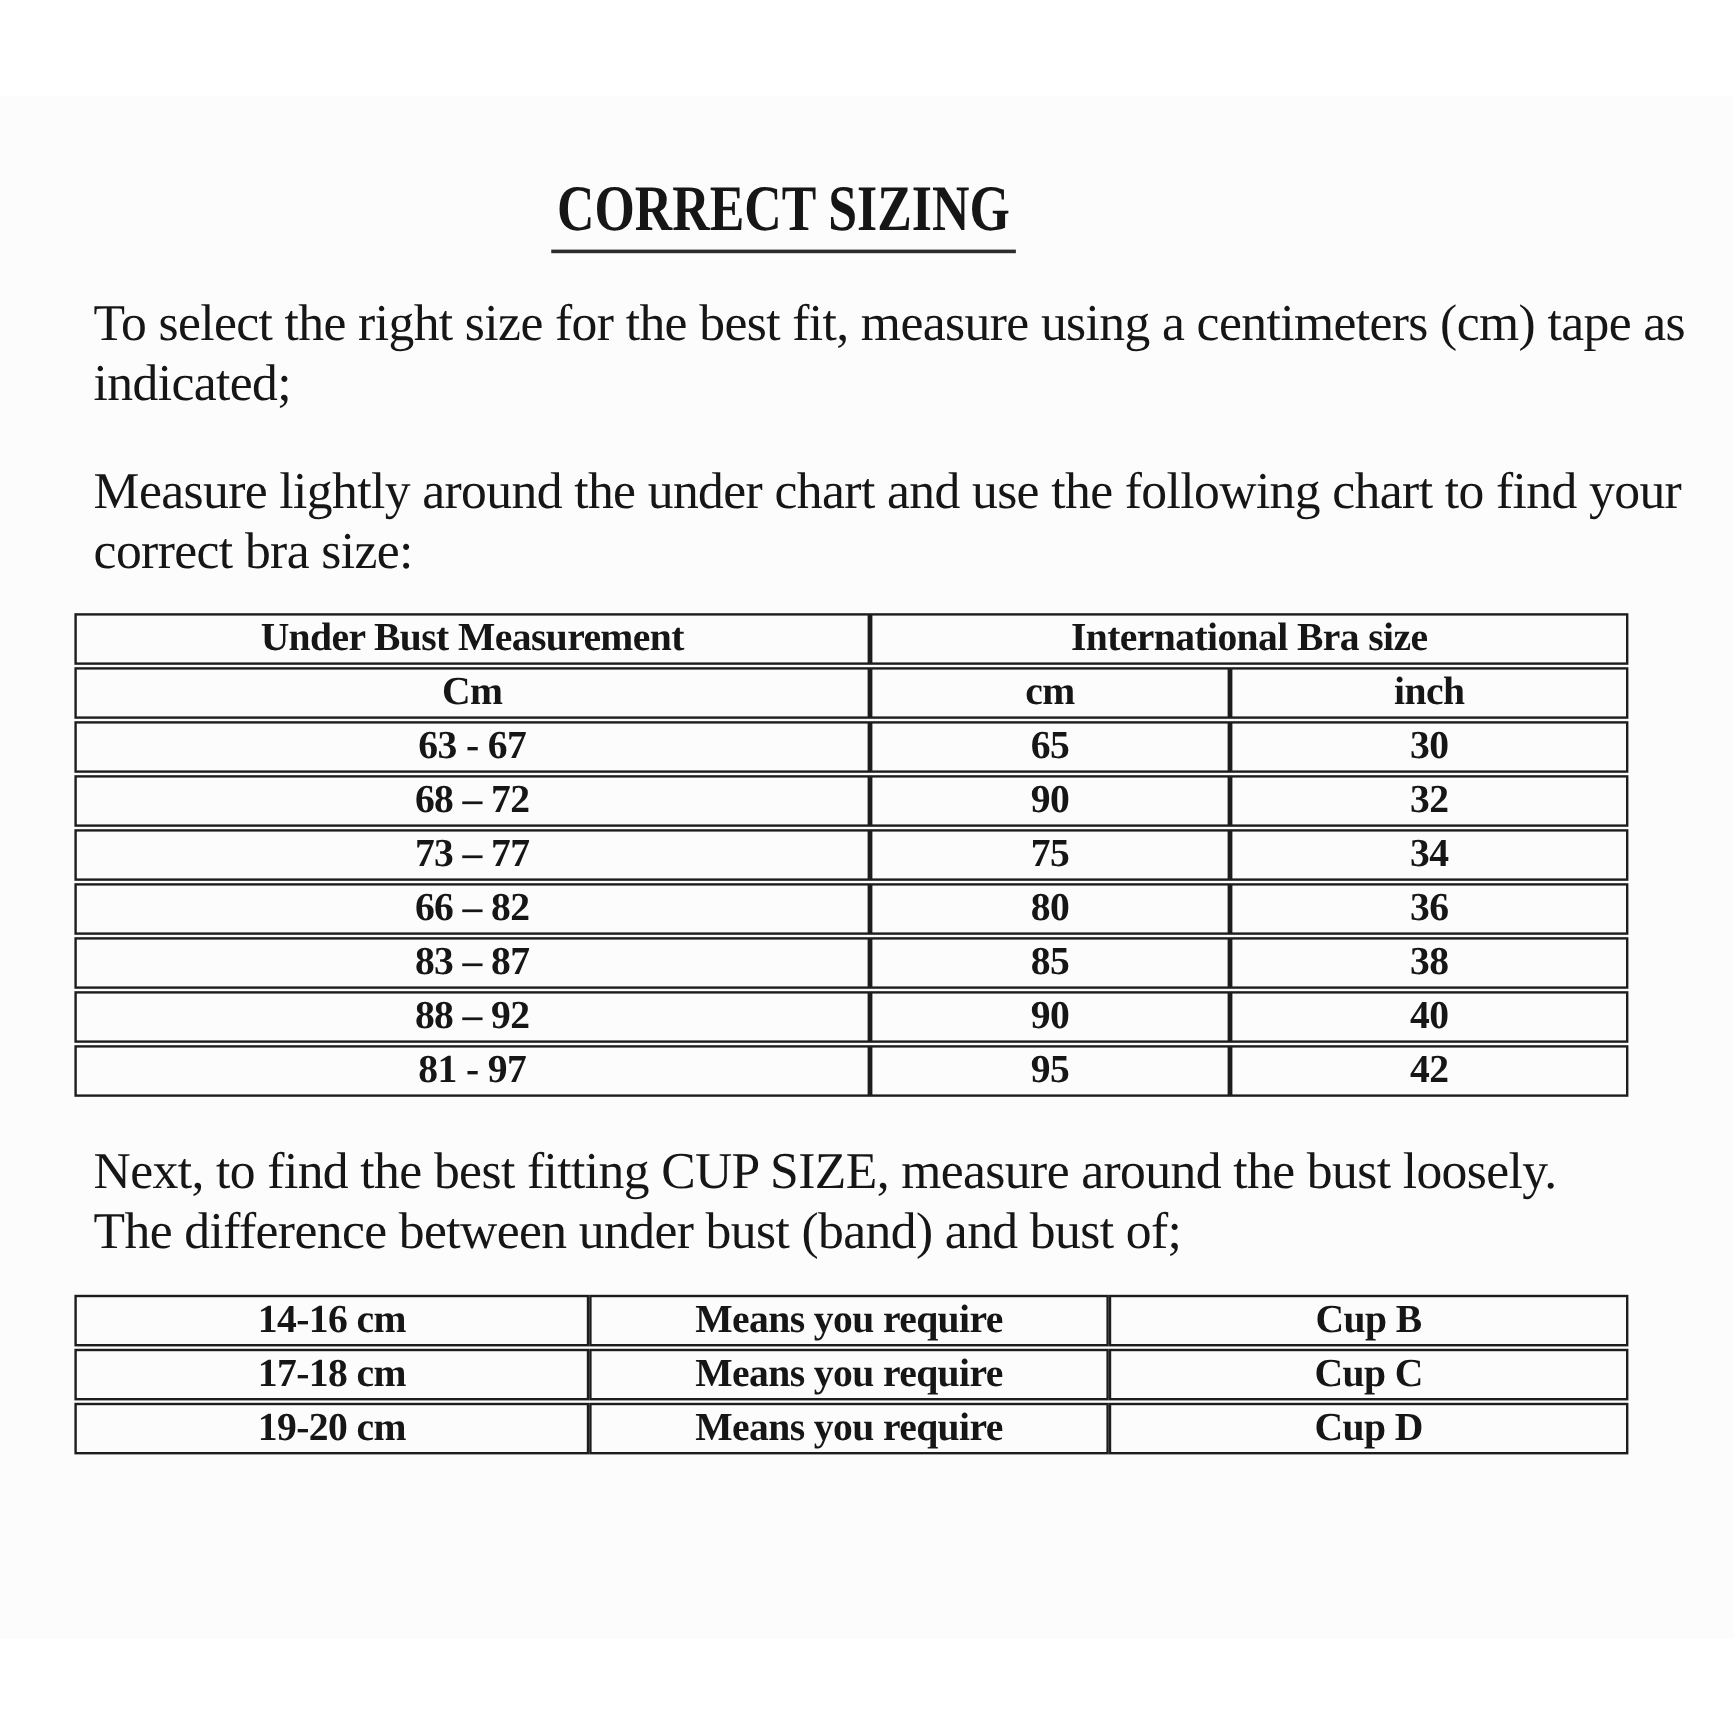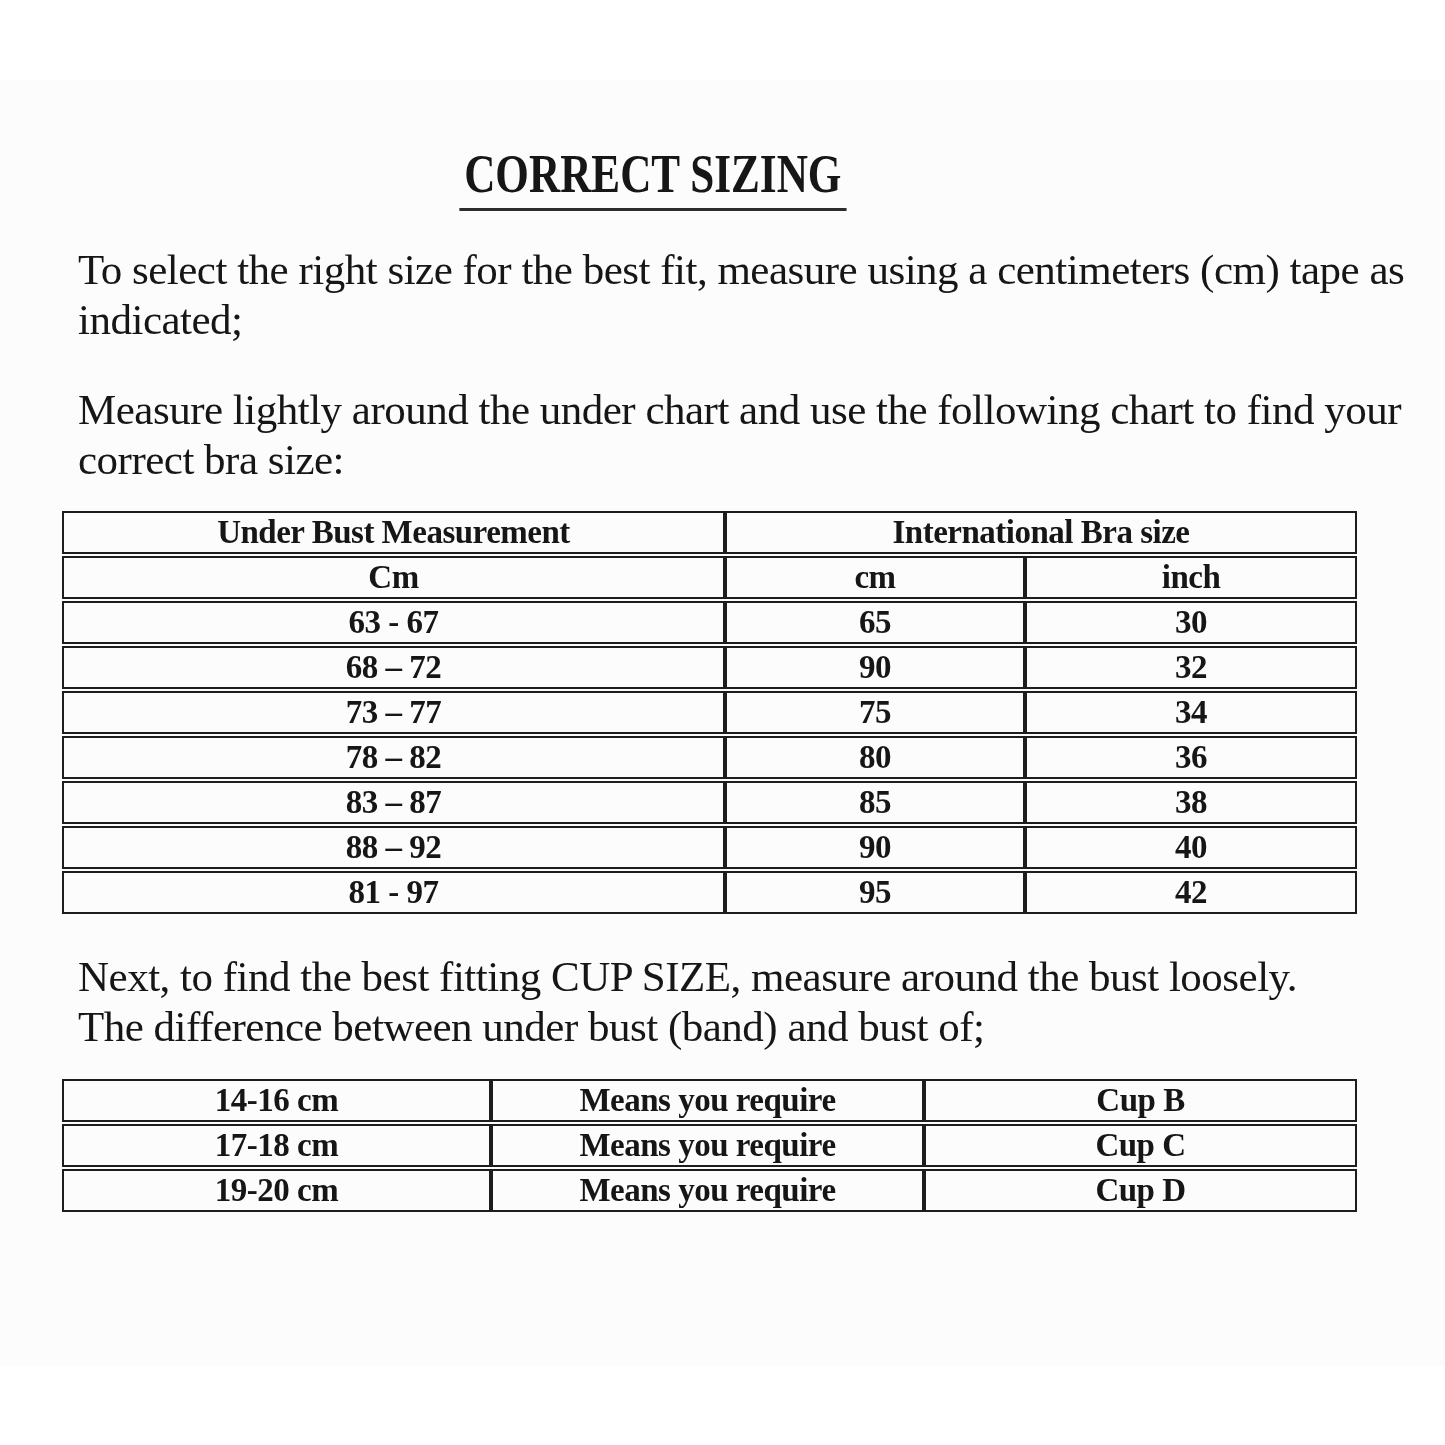--- a/index.html
+++ b/index.html
@@ -129,21 +129,21 @@
       <td>68 – 72</td>
       <td>90</td>
       <td>32</td>
     </tr>
     <tr>
       <td>73 – 77</td>
       <td>75</td>
       <td>34</td>
     </tr>
     <tr>
-      <td>78 – 82</td>
+      <td>66 – 82</td>
       <td>80</td>
       <td>36</td>
     </tr>
     <tr>
       <td>83 – 87</td>
       <td>85</td>
       <td>38</td>
     </tr>
     <tr>
       <td>88 – 92</td>

